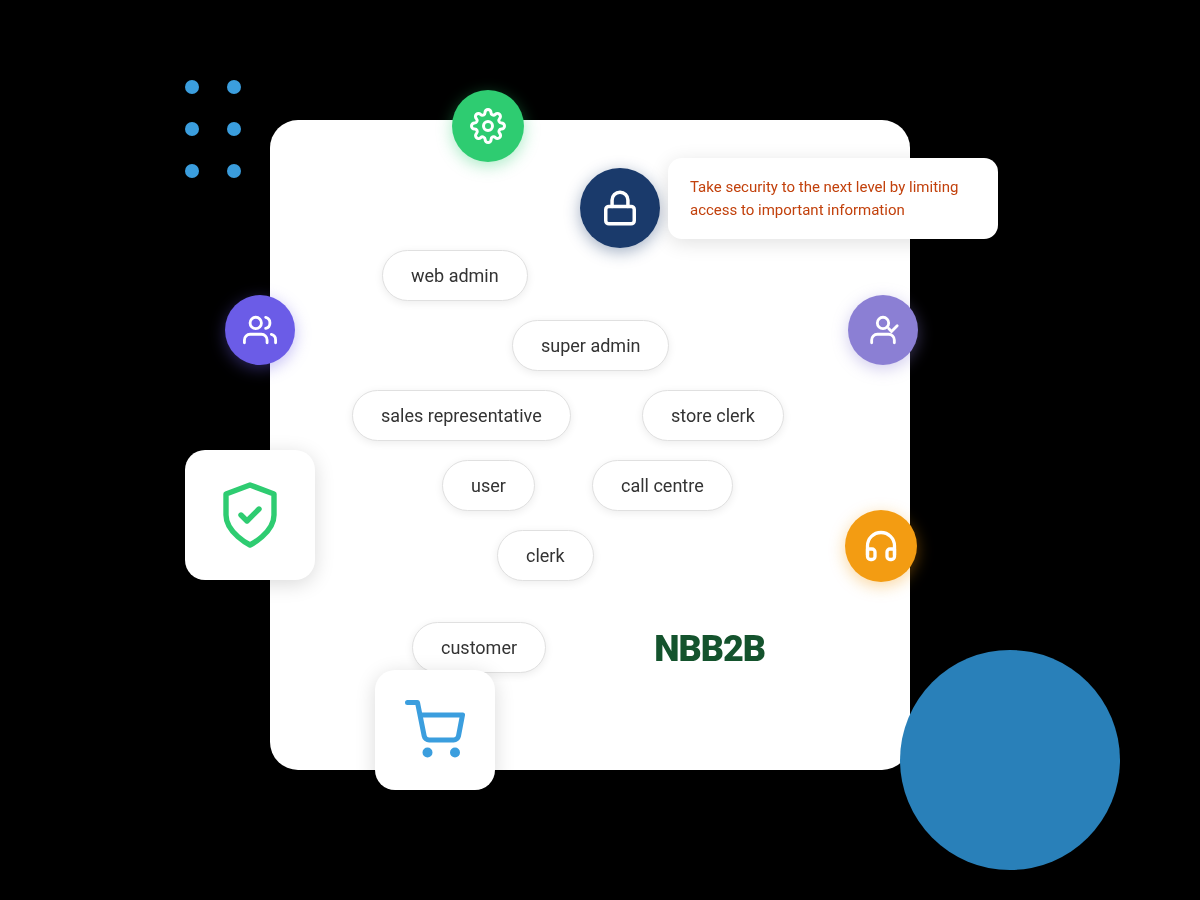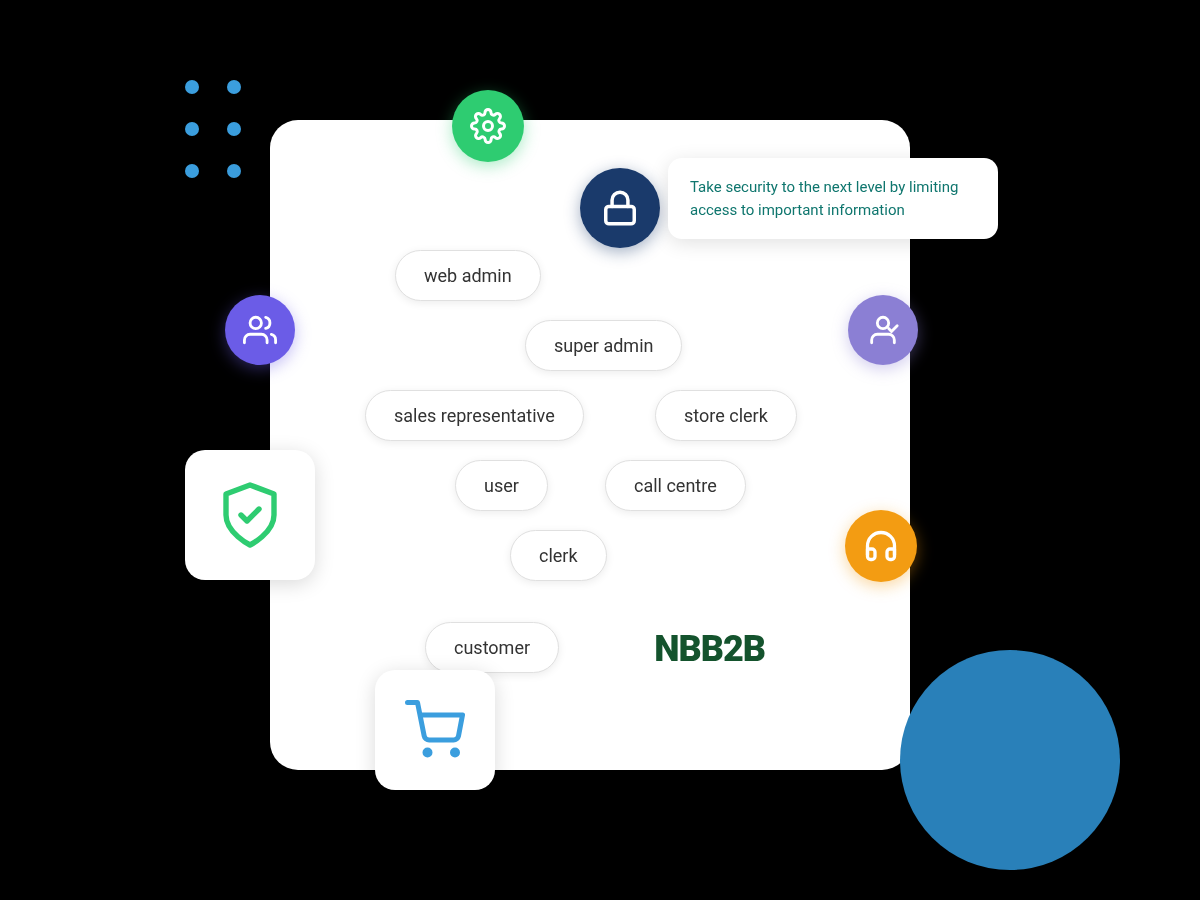--- a/index.html
+++ b/index.html
@@ -47,21 +47,21 @@
       background: #fff;
       border-radius: 28px;
       box-shadow: 0 20px 60px rgba(0,0,0,0.15);
       z-index: 5;
     }
 
     
     .roles-container {
       position: absolute;
       top: 60px;
-      left: 65px;
+      left: 52px;
       width: 500px;
       height: 500px;
       text-align: right;
     }
 
     .role-tag {
       position: absolute;
       background: #fff;
       border: 1.5px solid #e0e0e0;
       border-radius: 40px;
@@ -108,21 +108,21 @@
     .security-tooltip {
       position: absolute;
       top: 158px;
       left: 668px;
       background: #fff;
       border-radius: 14px;
       padding: 18px 22px;
       width: 330px;
       font-size: 15px;
       line-height: 1.5;
-      color: #0f766e;
+      color: #c2410c;
       box-shadow: 0 4px 20px rgba(0,0,0,0.12);
       z-index: 10;
     }
 
     
     .people-circle {
       position: absolute;
       top: 295px;
       left: 225px;
       width: 70px;

